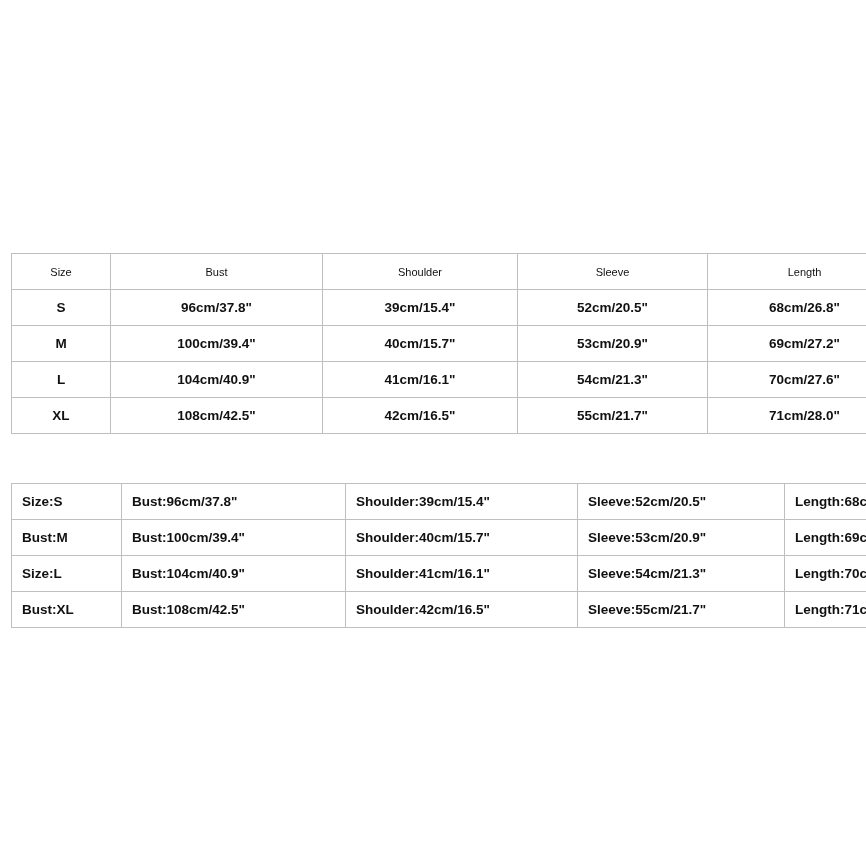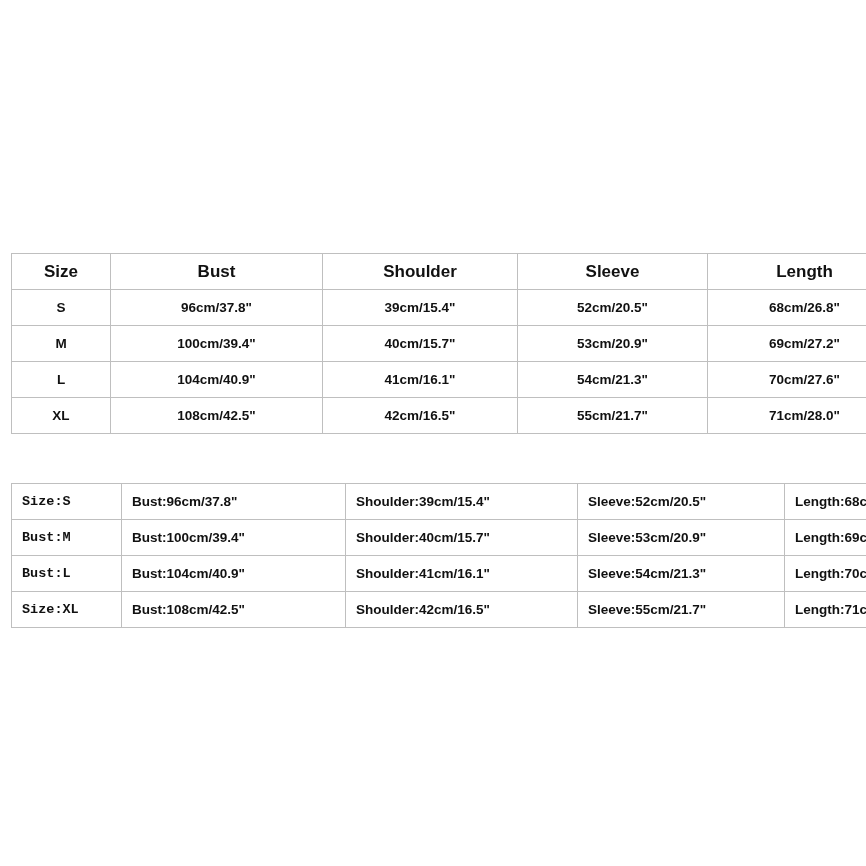--- a/index.html
+++ b/index.html
@@ -41,22 +41,22 @@
     border: 1px solid #bfbfbf;
     height: 35px;
     text-align: center;
     vertical-align: middle;
     font-size: 13.5px;
     color: #111111;
     padding: 0 4px;
     background: #ffffff;
   }
   table.size-chart thead th {
-    font-weight: bold;
-    font-size: 17px;
+    font-weight: normal;
+    font-size: 11px;
   }
   table.size-chart tbody td.size-col {
     font-weight: bold;
   }
   table.size-chart tbody td.val {
     font-weight: bold;
     font-size: 13.5px;
   }
   
   .c-size   { width: 90px; }
@@ -81,21 +81,21 @@
     border: 1px solid #bfbfbf;
     height: 35px;
     vertical-align: middle;
     font-size: 13.5px;
     font-weight: bold;
     color: #111111;
     background: #ffffff;
     padding: 0 10px;
     text-align: left;
   }
-  .d-size   { width: 89px; font-family: Liberation Mono, monospace; }
+  .d-size   { width: 89px; }
   .d-bust   { width: 203px; }
   .d-shoul  { width: 211px; }
   .d-sleeve { width: 186px; }
   .d-length { width: 156px; }
 </style>
 </head>
 <body>
 
 <div class="page">
 
@@ -154,28 +154,28 @@
           <td class="d-length">Length:68cm/26.8"</td>
         </tr>
         <tr>
           <td class="d-size">Bust:M</td>
           <td class="d-bust">Bust:100cm/39.4"</td>
           <td class="d-shoul">Shoulder:40cm/15.7"</td>
           <td class="d-sleeve">Sleeve:53cm/20.9"</td>
           <td class="d-length">Length:69cm/27.2"</td>
         </tr>
         <tr>
-          <td class="d-size">Bust:L</td>
+          <td class="d-size">Size:L</td>
           <td class="d-bust">Bust:104cm/40.9"</td>
           <td class="d-shoul">Shoulder:41cm/16.1"</td>
           <td class="d-sleeve">Sleeve:54cm/21.3"</td>
           <td class="d-length">Length:70cm/27.6"</td>
         </tr>
         <tr>
-          <td class="d-size">Size:XL</td>
+          <td class="d-size">Bust:XL</td>
           <td class="d-bust">Bust:108cm/42.5"</td>
           <td class="d-shoul">Shoulder:42cm/16.5"</td>
           <td class="d-sleeve">Sleeve:55cm/21.7"</td>
           <td class="d-length">Length:71cm/28.0"</td>
         </tr>
       </tbody>
     </table>
   </div>
 
 </div>

